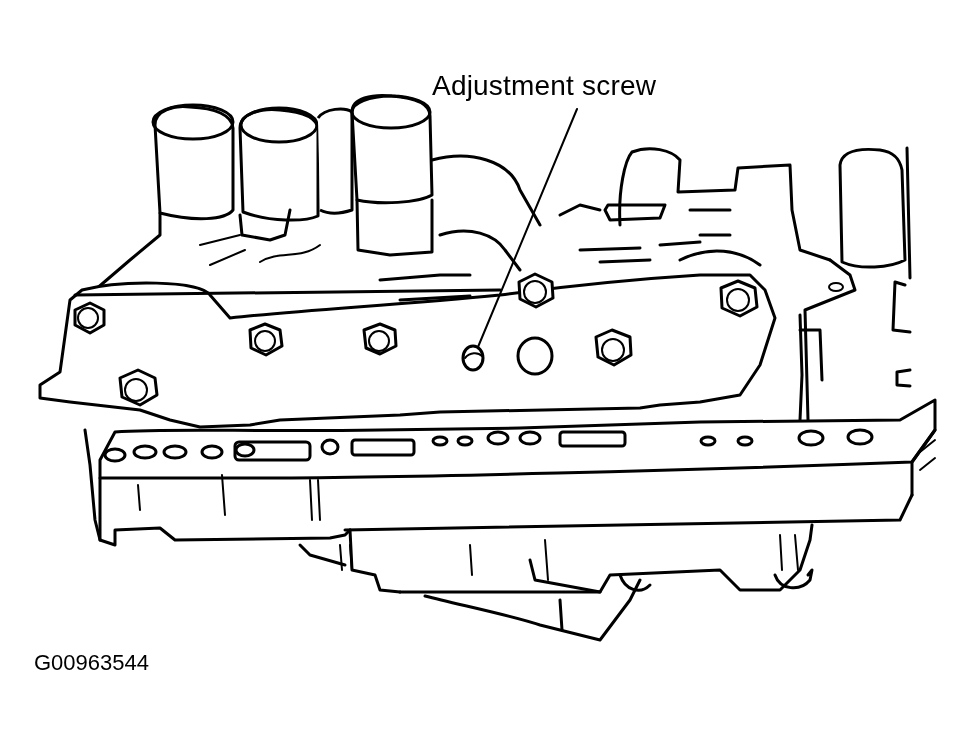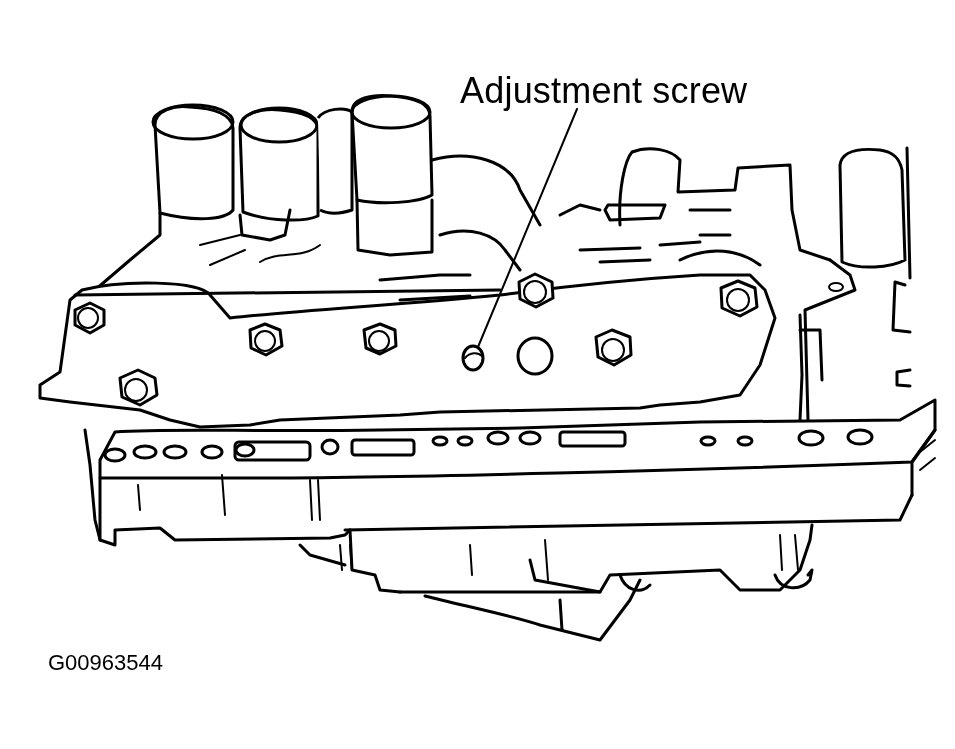--- a/index.html
+++ b/index.html
@@ -2,22 +2,22 @@
 <html><head>
 <meta charset="utf-8">
 <style>
   html, body { margin: 0; padding: 0; background: #ffffff; }
   body { width: 955px; height: 749px; position: relative; overflow: hidden; font-family: "Liberation Sans", sans-serif; }
   #stage { position: absolute; left: 0; top: 0; width: 955px; height: 749px; }
   svg { position: absolute; left: 0; top: 0; }
   .ln { fill: none; stroke: #000; stroke-width: 3; stroke-linejoin: round; stroke-linecap: round; }
   .thin { fill: none; stroke: #000; stroke-width: 2; stroke-linecap: round; stroke-linejoin: round; }
   .fillw { fill: #fff; stroke: #000; stroke-width: 3; stroke-linejoin: round; }
-  .callout-label { position: absolute; left: 460px; top: 70px; font-size: 36px; color: #000; white-space: nowrap; letter-spacing: 0.2px; text-align: right; }
-  .figure-id { position: absolute; left: 48px; top: 650px; font-size: 22px; color: #000; white-space: nowrap; }
+  .callout-label { position: absolute; left: 432px; top: 70px; font-size: 28px; color: #000; white-space: nowrap; letter-spacing: 0.2px; text-align: right; }
+  .figure-id { position: absolute; left: 34px; top: 650px; font-size: 22px; color: #000; white-space: nowrap; }
 </style>
 </head>
 <body>
 
 <div id="stage">
 
   <svg width="955" height="749" viewBox="0 0 955 749">
 
     <g>
       <path class="fillw" d="M155,125 C155,110 175,105 190,107 C215,108 232,115 233,128 L233,210 C225,220 195,222 160,213 Z"></path>

